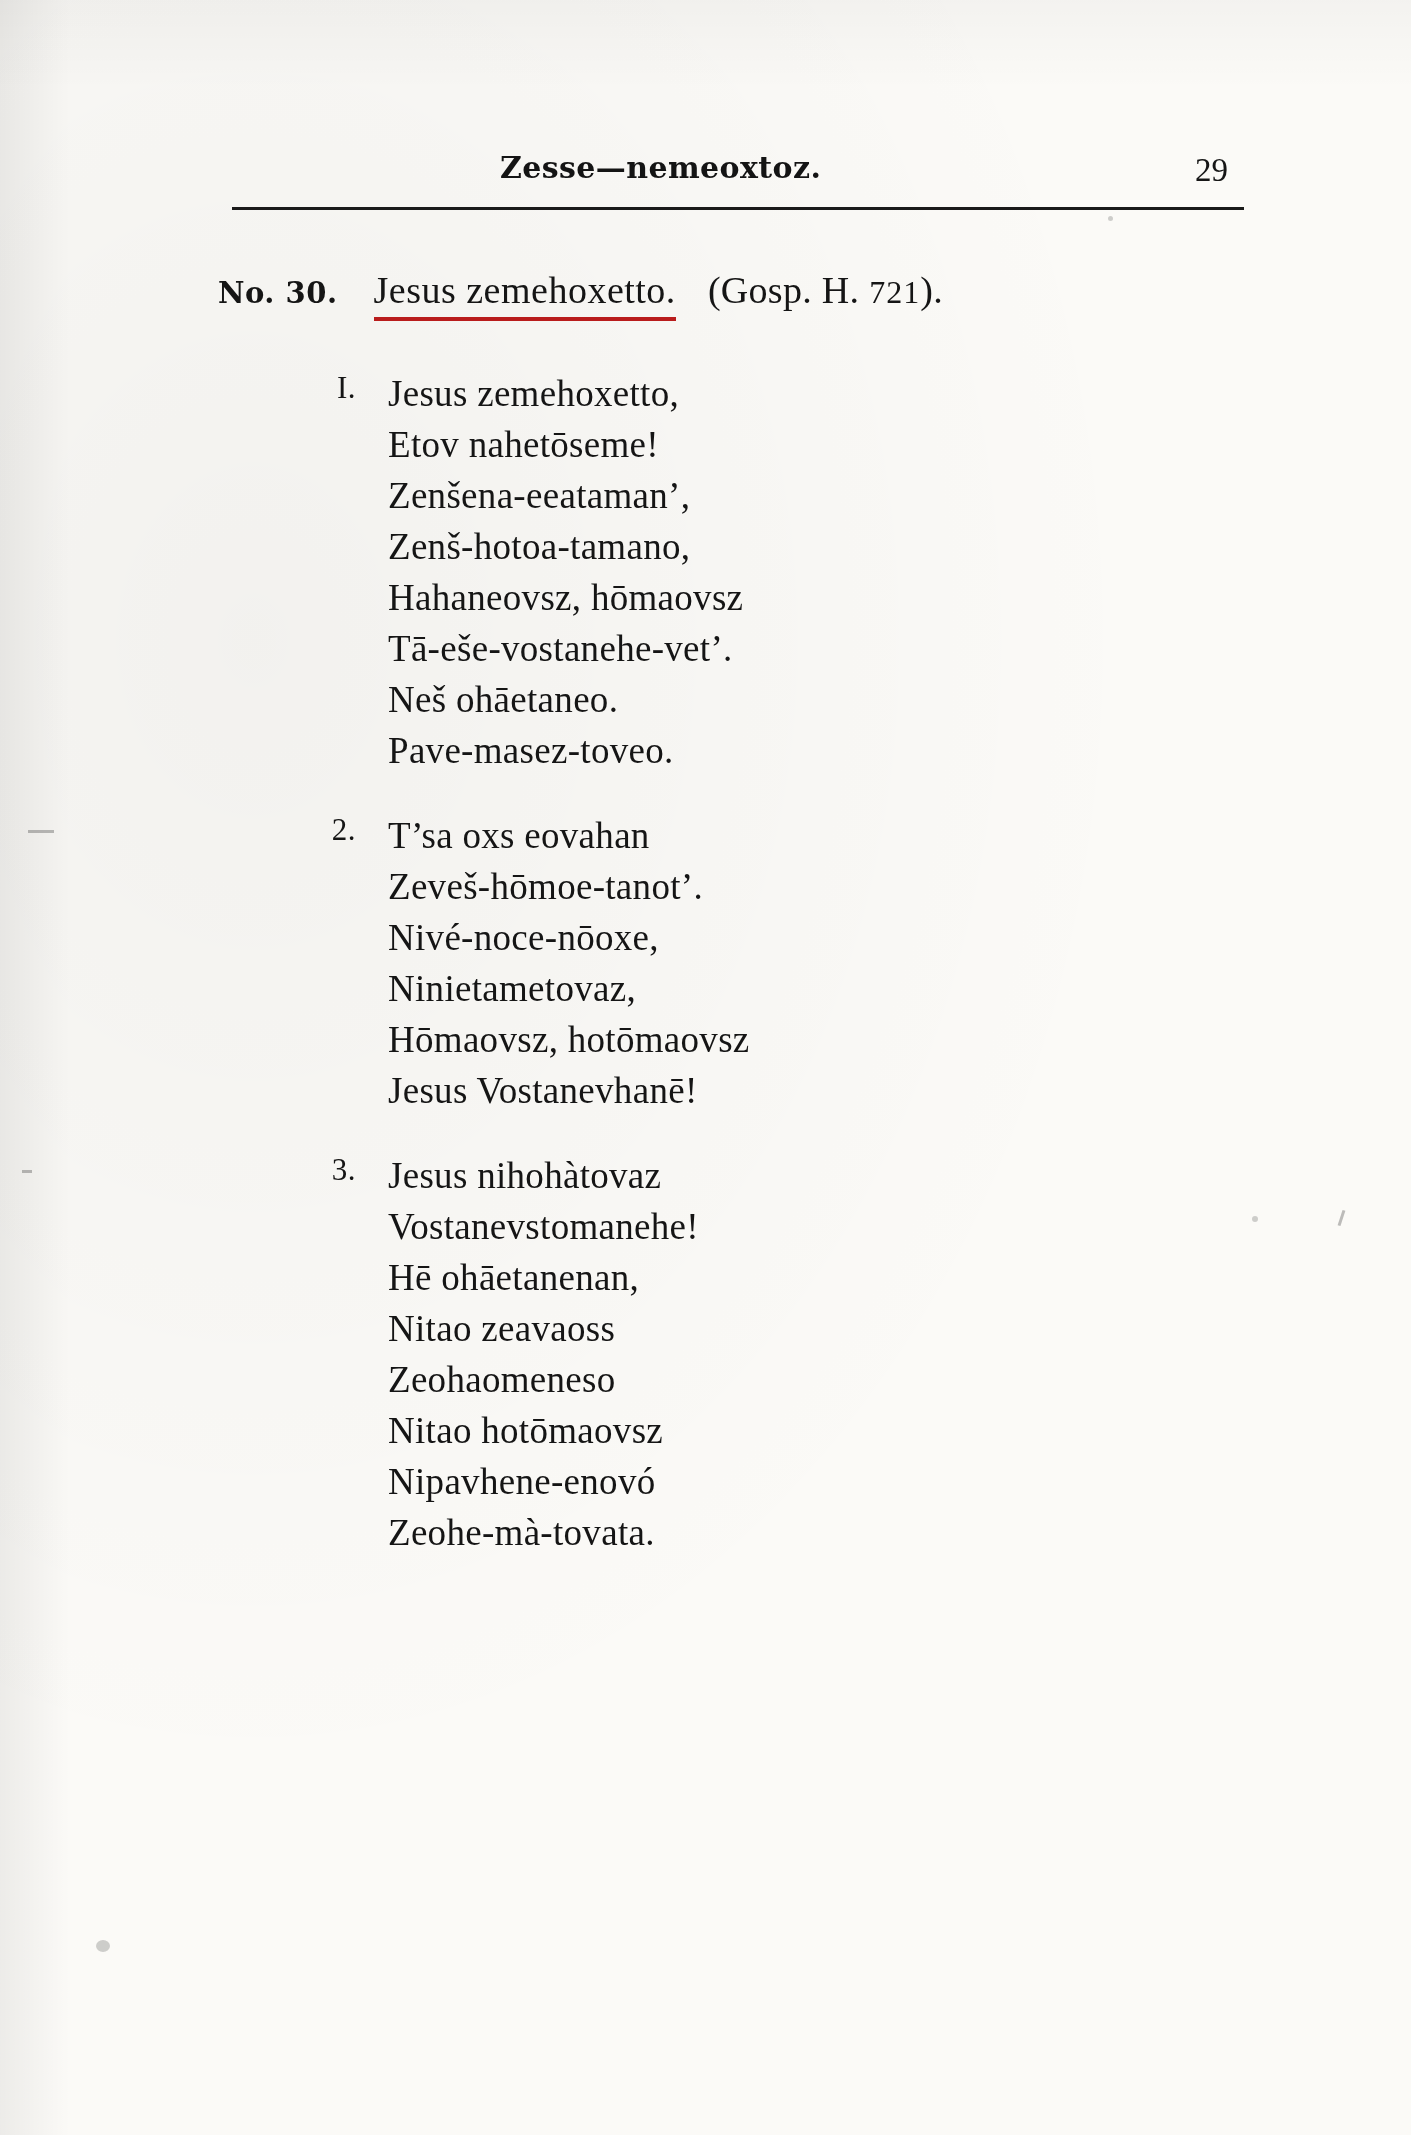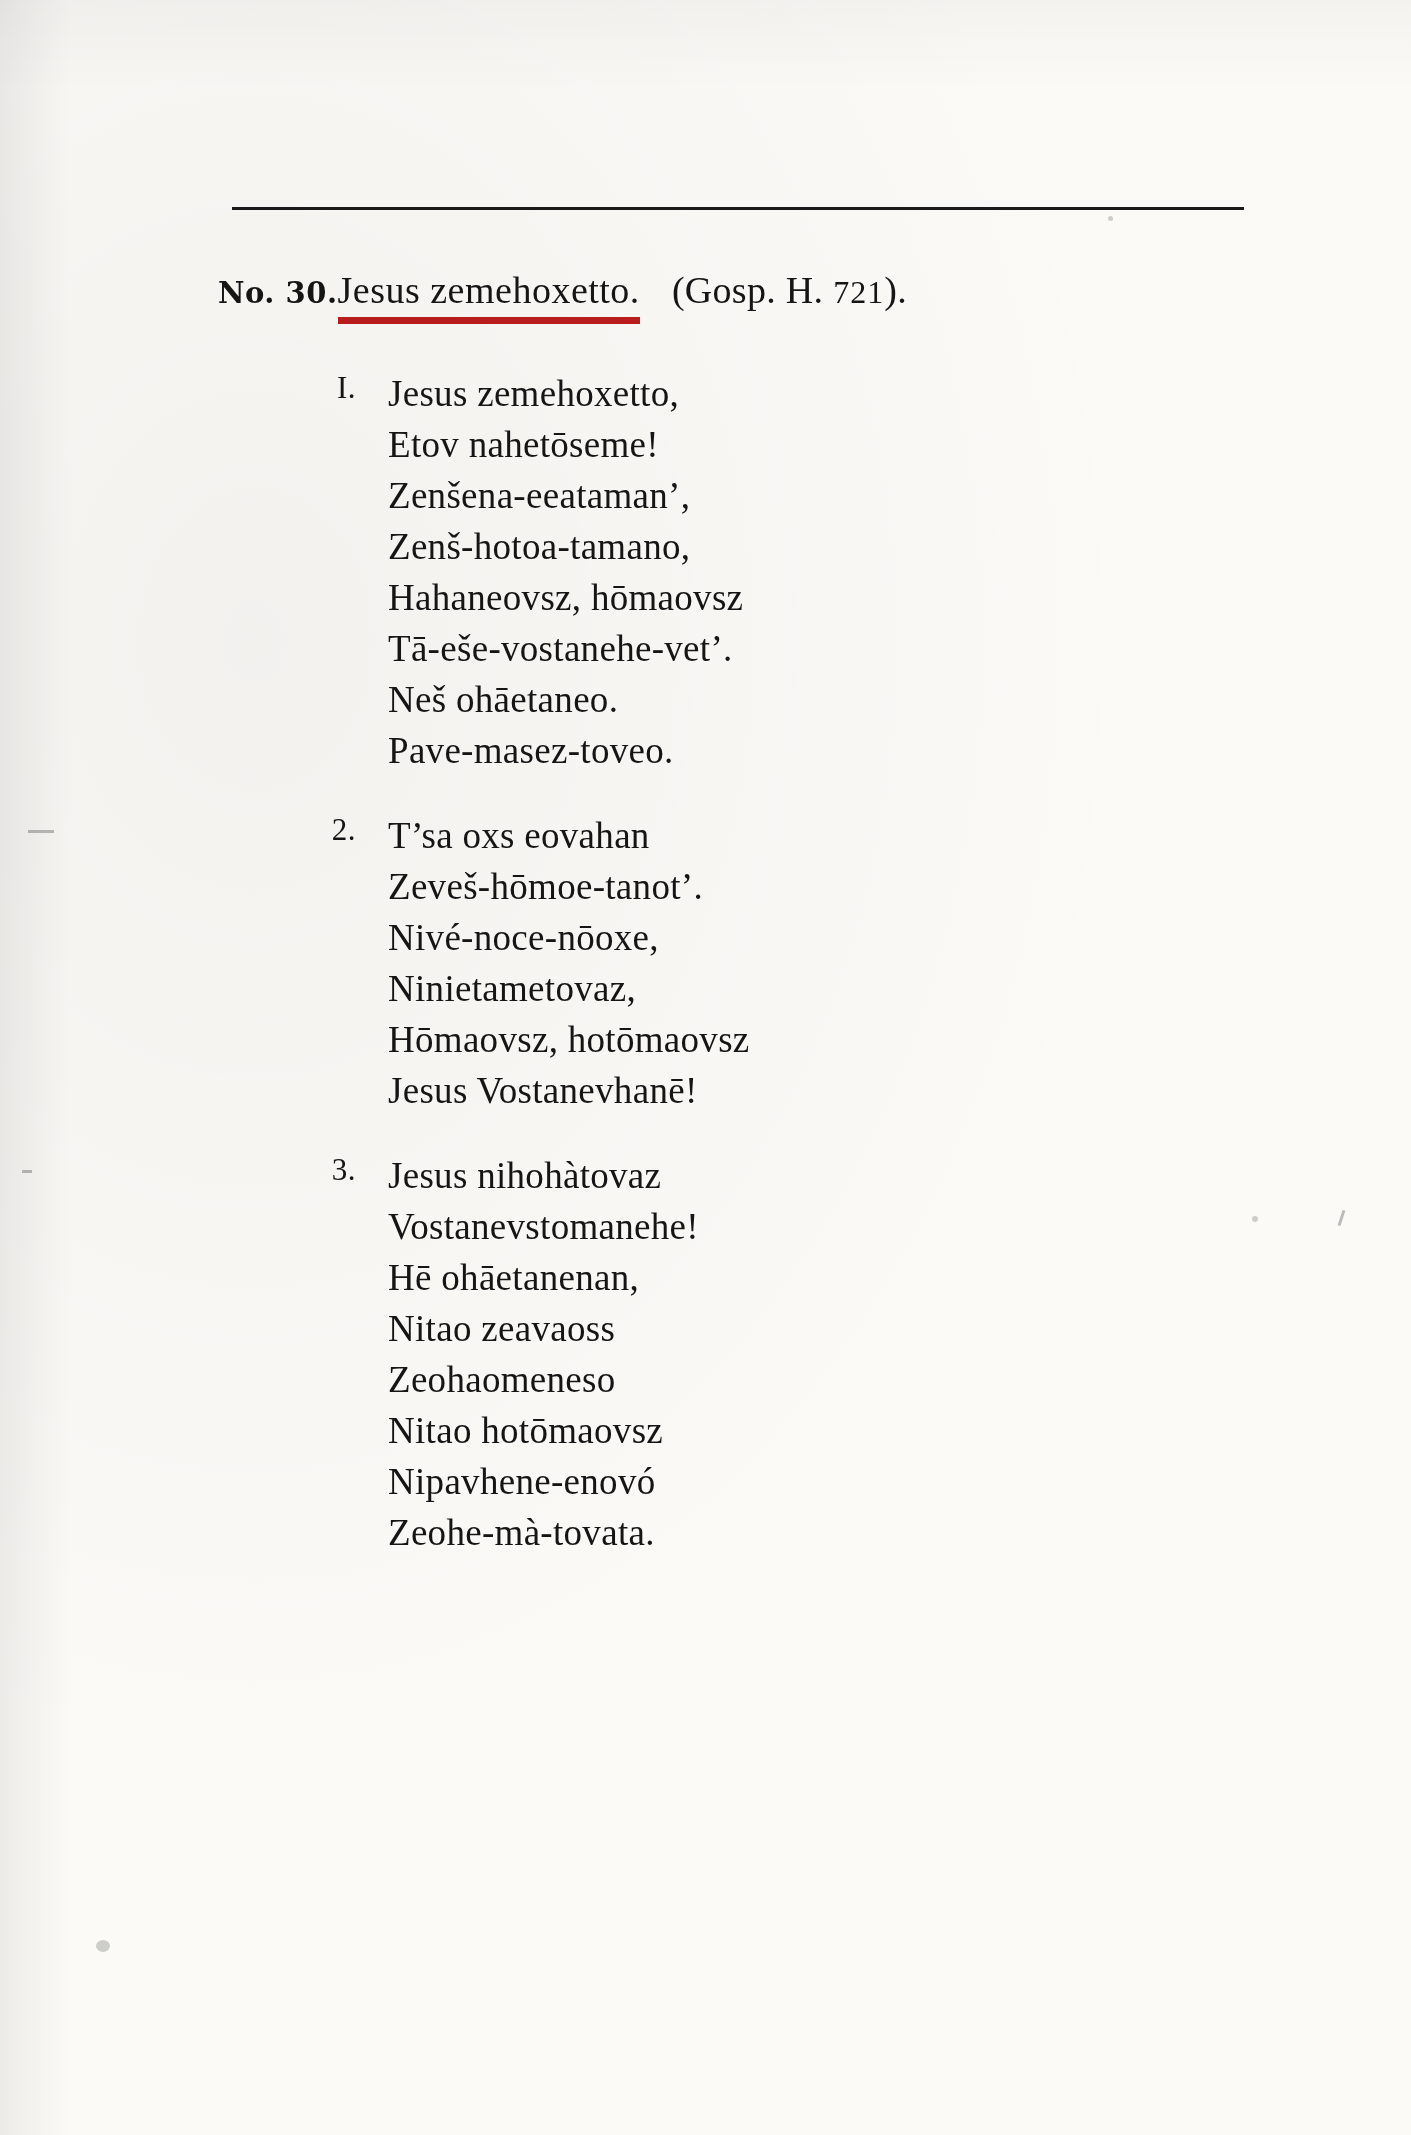--- a/index.html
+++ b/index.html
@@ -87,21 +87,22 @@
     display: inline-block;
     font-family: "DejaVu Serif", serif;
     font-size: 29px;
     font-weight: 700;
     letter-spacing: 0.5px;
     vertical-align: baseline;
   }
   .hymn-title {
     display: inline-block;
     font-size: 38px;
-    border-bottom: 7px solid #b91c1c;
+    margin-left: 36px;
+    border-bottom: 4px solid #b91c1c;
     padding-bottom: 5px;
     vertical-align: baseline;
     letter-spacing: 0.5px;
   }
   .hymn-ref {
     display: inline-block;
     font-size: 38px;
     margin-left: 32px;
     vertical-align: baseline;
     letter-spacing: 0.3px;
@@ -154,20 +155,24 @@
     pointer-events: none;
   }
 </style>
 </head>
 <body>
 
 <div class="page"></div>
 
 <div class="content">
 
+  <div class="running-head">
+    <div class="rh-title">Zesse—nemeoxtoz.</div>
+    <div class="rh-page">29</div>
+  </div>
   <div class="rule"></div>
 
   <div class="hymn-head">
     <span class="hymn-no">No. 30.</span><span class="hymn-title">Jesus zemehoxetto.</span><span class="hymn-ref"><span>(Gosp. H. </span><span class="num">721</span><span>).</span></span>
   </div>
 
   <div class="stanzas">
 
     <div class="stanza">
       <div class="stanza-num">I.</div>

